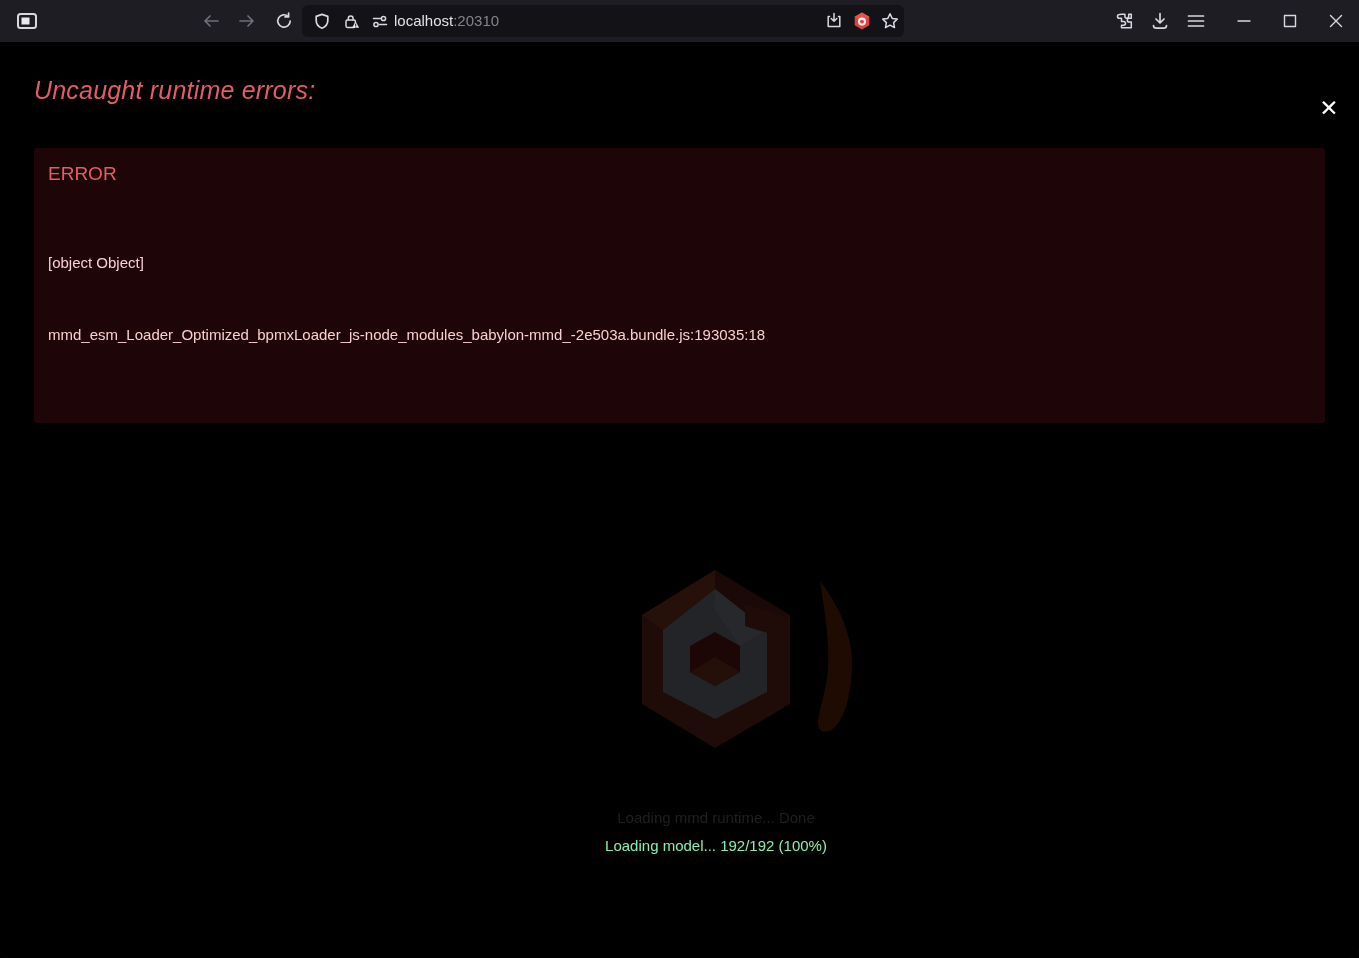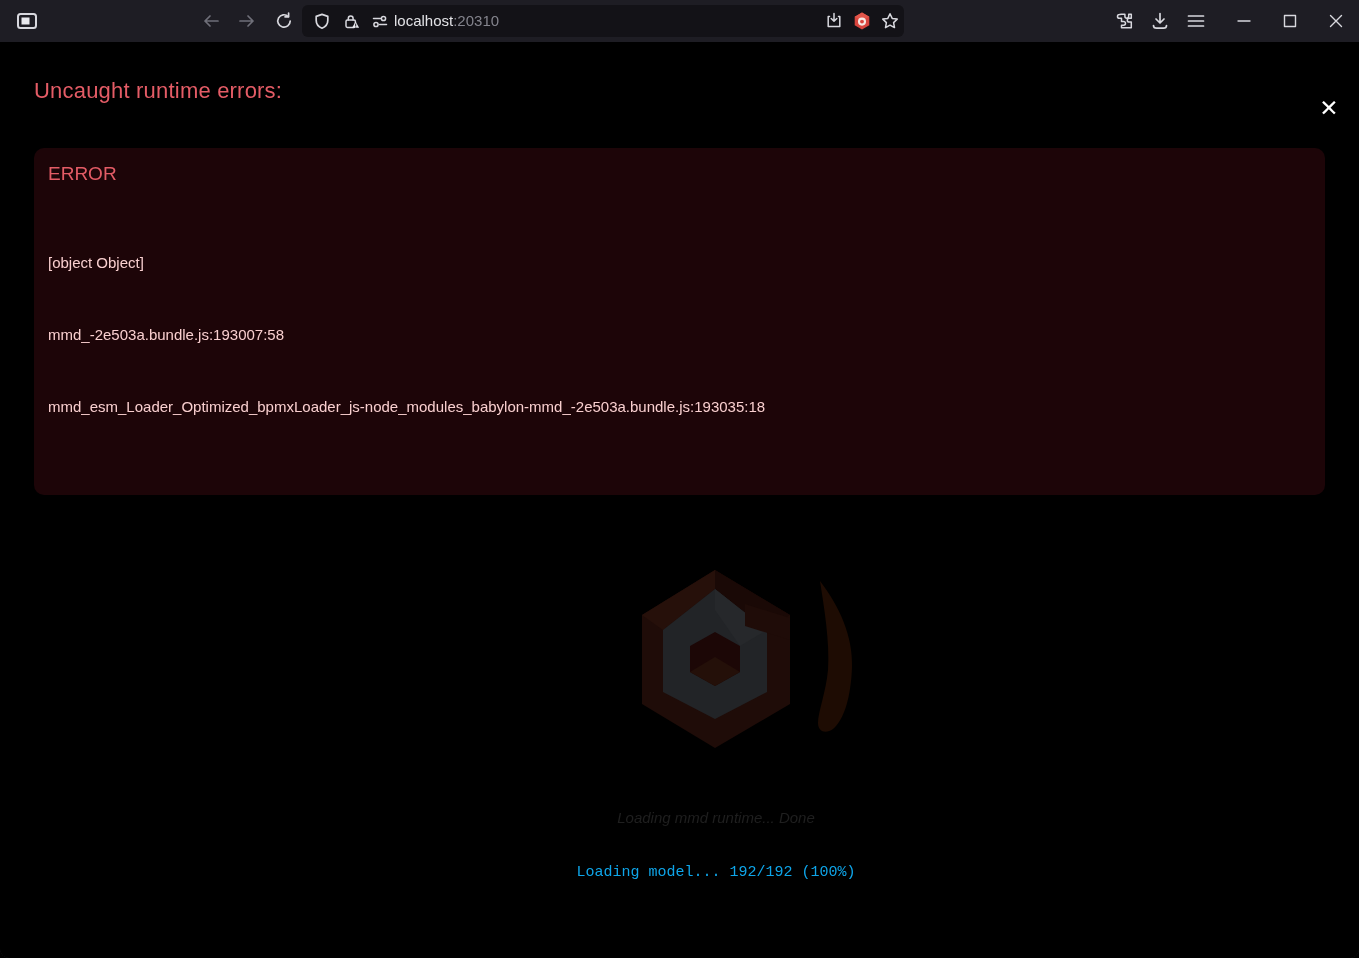--- a/index.html
+++ b/index.html
@@ -22,31 +22,31 @@
               font-size:15px; color:#e2e2e6; white-space:nowrap; }
   .url-port { color:#84848d;text-align:center; }
 
   
   .page { position:absolute; top:42px; left:0; width:1359px; height:916px; background:#000; }
 
   
   .scene-logo { position:absolute; left:630px; top:520px; }
   .loading-line { position:absolute; left:716px; transform:translateX(-50%);
                   white-space:nowrap; font-size:15px; }
-  .ll1 { top:767px; color:#1f1f1f;font-style:italic; }
-  .ll2 { top:822px; color:#0ea5e9;font-family:Liberation Mono, monospace; }
+  .ll1 { top:767px; color:#1f1f1f; }
+  .ll2 { top:795px; color:#86efac; }
 
   
   .overlay { position:absolute; inset:0; padding:30px 34px; }
-  .overlay-title { color:#e45c66; font-size:22px; font-weight:400; line-height:37px;
-                   margin:0 0 39px 0; letter-spacing:.2px; }
+  .overlay-title { color:#e45c66; font-size:25px; font-weight:400; line-height:37px;
+                   margin:0 0 39px 0; letter-spacing:.2px;font-style:italic; }
   .overlay-close { position:absolute; top:52px; right:16px; width:28px; height:28px;
                    color:#fff; font-size:23px; line-height:28px; text-align:center;
                    cursor:pointer; font-family:"DejaVu Sans", sans-serif; }
-  .error-box { background:#1d0508; border-radius:10px; padding:13px 14px 28px 14px; }
+  .error-box { background:#1d0508; border-radius:3px; padding:13px 14px 28px 14px; }
   .error-label { color:#e45c66; font-size:19px; line-height:26px; margin-bottom:16px; }
   .error-lines { font-family:Liberation Sans, sans-serif; font-size:15px; line-height:24px;
                  color:#f9cfcf; white-space:pre; }
 </style>
 </head>
 <body>
 
 <div class="window">
 
   <div class="chrome">
@@ -178,20 +178,19 @@
     <div class="loading-line ll2">Loading model... 192/192 (100%)</div>
 
     <div class="overlay">
       <div class="overlay-close">✕</div>
       <h1 class="overlay-title">Uncaught runtime errors:</h1>
 
       <div class="error-box">
         <div class="error-label">ERROR</div>
         <div class="error-lines">
           <div>[object Object]</div>
-          <div>mmd_-2e503a.bundle.js:193007:58</div>
           <div>mmd_esm_Loader_Optimized_bpmxLoader_js-node_modules_babylon-mmd_-2e503a.bundle.js:193035:18</div>
         </div>
       </div>
     </div>
 
   </div>
 </div>
 
 </body></html>

